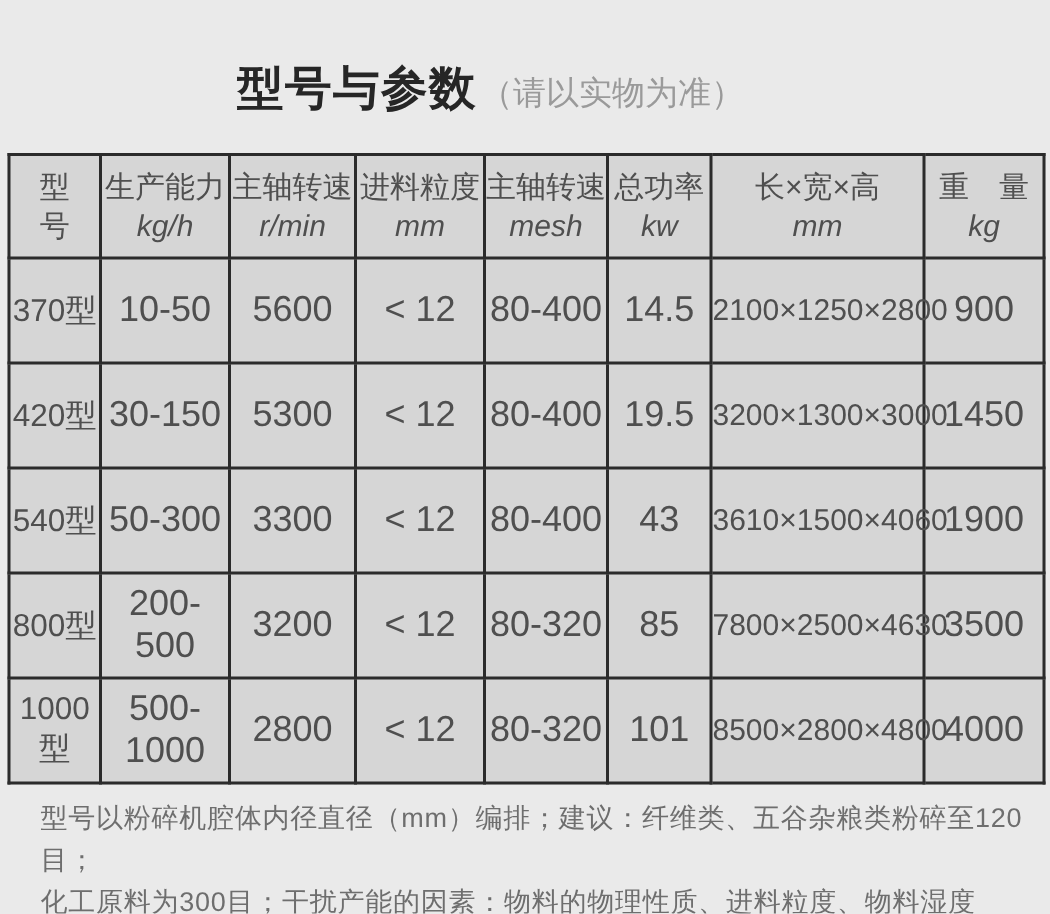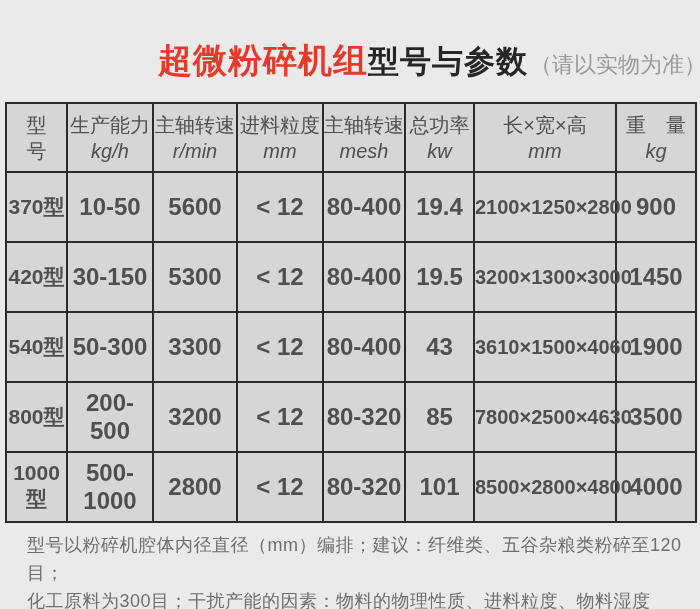--- a/index.html
+++ b/index.html
@@ -61,21 +61,21 @@
   .spec-table thead tr { height: 69px; margin-top: 48px; }
   .spec-table tbody tr { height: 70px; }
 
   .spec-table th {
     font-weight: 500;
     font-size: 20px;
     line-height: 26px;
   }
   .h-unit { font-size: 20px; font-weight: 400; font-style: italic; }
 
-  .spec-table td { font-size: 24px; font-weight: bold; }
+  .spec-table td { font-size: 24px; }
   .spec-table td.model { font-size: 21px; }
   .spec-table td.dims  { font-size: 20px; letter-spacing: 0; }
 
   
   .footnote {
     position: absolute;
     top: 531px;
     left: 27px;
     width: 660px;
     color: #6e6e6e;
@@ -83,21 +83,20 @@
     line-height: 28px;
     letter-spacing: 0.5px;
   }
 </style>
 </head>
 <body>
 
 <div class="page">
 
   <div class="title-row">
-    <span class="title-brand">超微粉碎机组</span>
       <span class="title-rest">型号与参数</span>
       <span class="title-note">（请以实物为准）</span>
   </div>
 
   <table class="spec-table">
     <colgroup>
       <col style="width:61px">
         <col style="width:86px">
         <col style="width:84px">
         <col style="width:86px">
@@ -141,21 +140,21 @@
           </th>
       </tr>
     </thead>
     <tbody>
       <tr>
         <td class="model">370型</td>
         <td>10-50</td>
         <td>5600</td>
         <td>&lt; 12</td>
         <td>80-400</td>
-        <td>19.4</td>
+        <td>14.5</td>
         <td class="dims">2100×1250×2800</td>
         <td>900</td>
       </tr>
       <tr>
         <td class="model">420型</td>
         <td>30-150</td>
         <td>5300</td>
         <td>&lt; 12</td>
         <td>80-400</td>
         <td>19.5</td>

